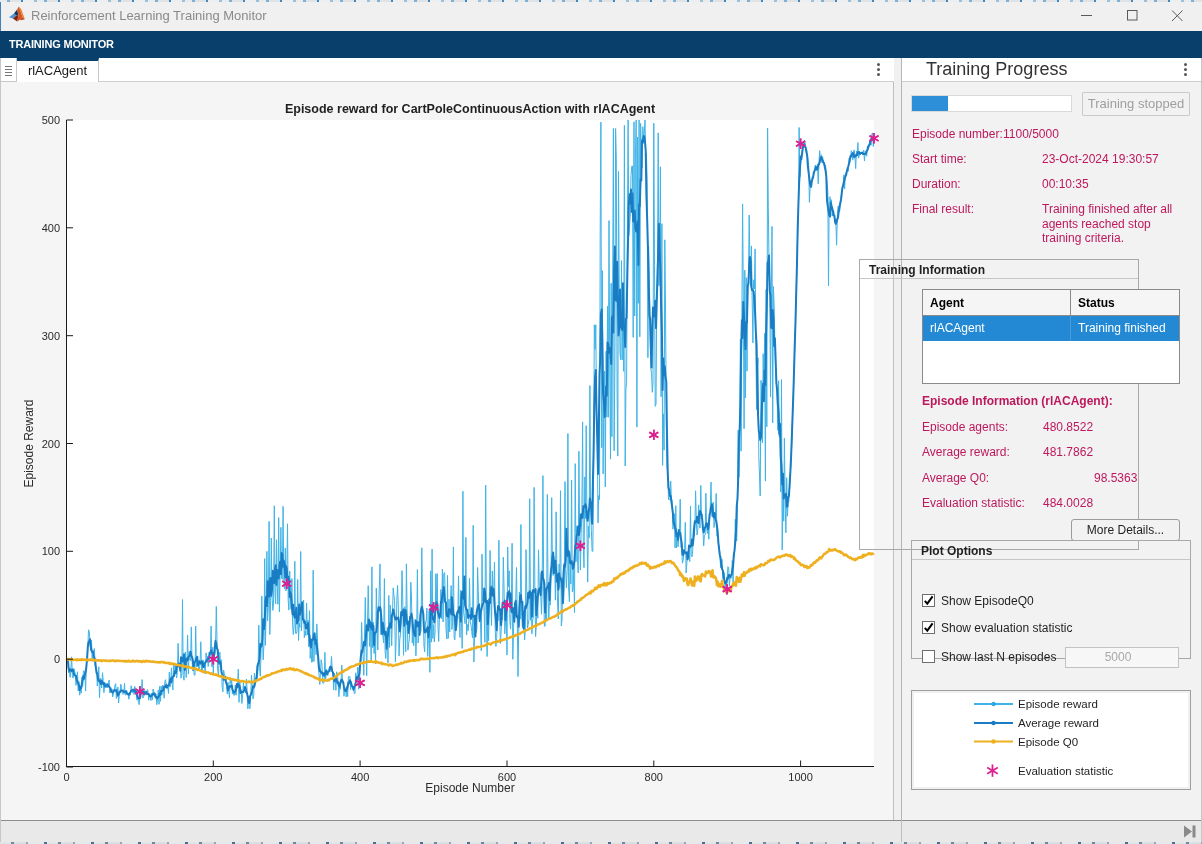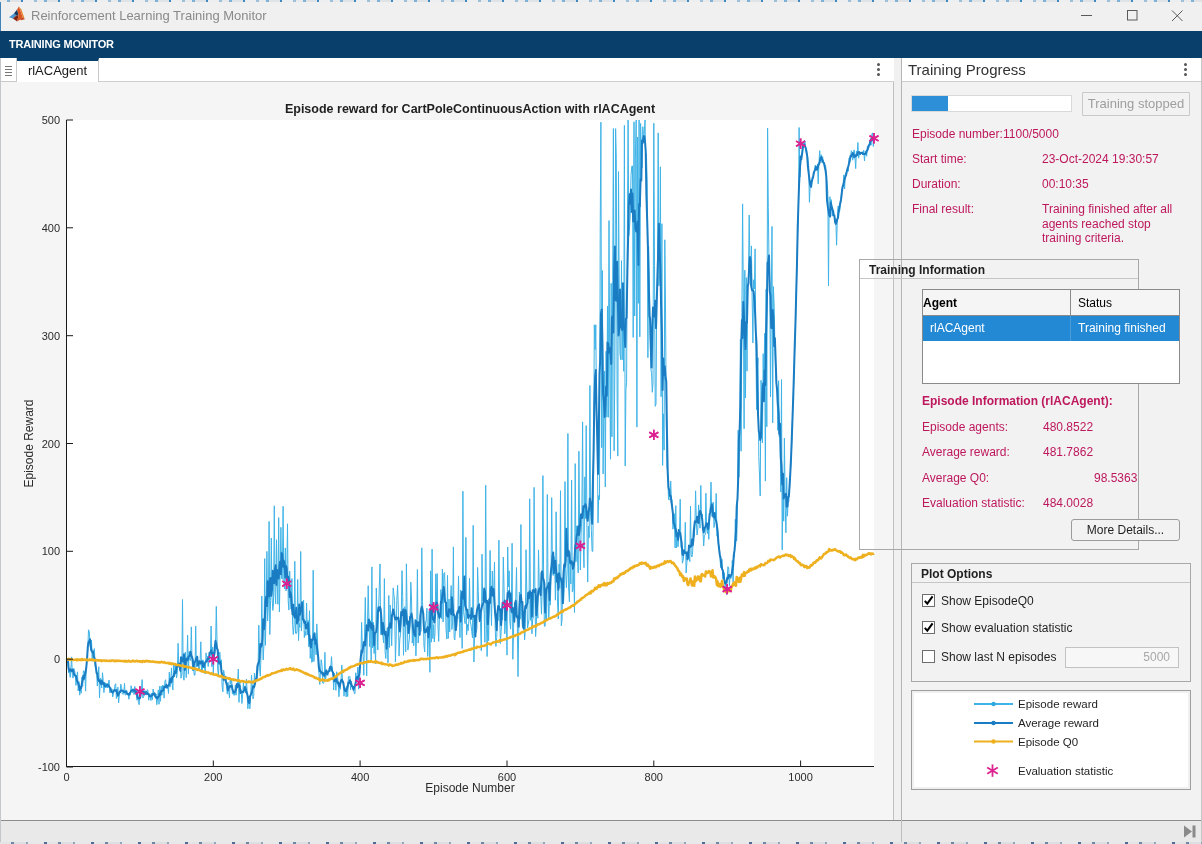--- a/index.html
+++ b/index.html
@@ -9,21 +9,21 @@
 #titlebar{left:0;top:2px;width:1202px;height:29px;background:#f0f0f0;border-left:1px solid #3f82b8}
 #titletext{left:31px;top:8px;font-size:13px;color:#8a8a8a}
 #toolstrip{left:0;top:31px;width:1202px;height:27px;background:#09406b;color:#fff;font-size:11px;font-weight:bold;letter-spacing:-0.2px;line-height:27px;padding-left:9px}
 #leftpanel{left:0;top:58px;width:894px;height:762px;background:#f5f5f5;border-right:1px solid #c0c0c0}
 #tabbar{left:0;top:58px;width:894px;height:24px;background:#fff;border-bottom:1px solid #cfcfcf}
 #hambox{left:0;top:58px;width:17px;height:24px;background:#fff;border-right:1px solid #c9c9c9;border-bottom:1px solid #c9c9c9;text-align:center}
 #tab{left:17px;top:58px;width:82px;height:24px;background:#fff;border-top:3px solid #09406b;border-right:1px solid #c9c9c9;font-size:13px;color:#1a1a1a;text-align:center;line-height:20px}
 .vdots{width:3px}
 .vdots i{display:block;width:3px;height:3px;border-radius:50%;background:#555;margin:0 0 2px 0}
 #rightpanel{left:901px;top:58px;width:301px;height:762px;background:#f2f2f2;border-left:1px solid #b5b5b5}
-#rphead{left:901px;top:58px;width:301px;height:24px;background:#fff;border-bottom:1px solid #cccccc;border-left:1px solid #b5b5b5;font-size:15px;color:#333;line-height:23px;padding-left:6px}
+#rphead{left:901px;top:58px;width:301px;height:24px;background:#fff;border-bottom:1px solid #cccccc;border-left:1px solid #b5b5b5;font-size:18px;color:#333;line-height:23px;padding-left:24px}
 #statusbar{left:0;top:820px;width:1202px;height:22px;background:#e9e9e9;border-top:1px solid #8c8c8c}
 #botsliver{left:0;top:842px;width:1202px;height:2px;background:repeating-linear-gradient(90deg,#e2e4e6 0 11px,#6d88a4 11px 14px,#dcdfe2 14px 26px,#8fa7bd 26px 28px,#e6e8ea 28px 44px,#4c6e93 44px 47px)}
 .row{position:absolute;font-size:12px;color:#be185d}
 .fieldset{position:absolute;border:1px solid #a8a8a8}
 .ftitle{position:absolute;left:0;top:0;width:100%;height:19px;border-bottom:1px solid #c6c6c6;font-weight:bold;font-size:12px;color:#1f1f1f;padding:3px 0 0 9px}
 .cb{position:absolute;width:13px;height:13px;background:#fff;border:1px solid #6e6e6e}
 .cbl{position:absolute;font-size:12px;color:#1f1f1f}
 </style>
 </head>
 <body>
@@ -1299,60 +1299,60 @@
 <div class="row" style="left:912px;top:177px">Duration:</div>
 <div class="row" style="left:1042px;top:177px">00:10:35</div>
 <div class="row" style="left:912px;top:202px">Final result:</div>
 <div class="row" style="left:1042px;top:202px;width:150px;line-height:14.5px">Training finished after all agents reached stop training criteria.</div>
 <div class="fieldset" style="left:859px;top:259px;width:280px;height:291px">
     <div class="ftitle">Training Information</div>
   </div>
 <table style="position:absolute;left:922px;top:289px;width:258px;height:95px;border-collapse:collapse;font-size:12px;background:#fff;table-layout:fixed">
 <tbody>
       <tr style="height:26px;background:#f5f5f5">
-        <td style="border:1px solid #8a8a8a;width:148px;font-weight:bold;">Agent</td>
-        <td style="border:1px solid #8a8a8a;font-weight:normal;padding-left:7px">Status</td>
+        <td style="border:1px solid #8a8a8a;width:148px;font-weight:bold;padding-left:7px">Agent</td>
+        <td style="border:1px solid #8a8a8a;font-weight:bold;padding-left:7px">Status</td>
       </tr>
 <tr style="height:25px;background:#2389d5;color:#fff">
         <td style="border-left:1px solid #8a8a8a;padding-left:7px">rlACAgent</td>
         <td style="border-right:1px solid #8a8a8a;padding-left:7px;border-left:1px solid #4a9cd8">Training finished</td>
       </tr>
 <tr>
         <td style="border:1px solid #8a8a8a;border-top:none" colspan="2"></td>
       </tr>
 </tbody>
   </table>
 <div class="row" style="left:922px;top:394px;font-weight:bold">Episode Information (rlACAgent):</div>
 <div class="row" style="left:922px;top:420px">Episode agents:</div>
 <div class="row" style="left:1043px;top:420px">480.8522</div>
 <div class="row" style="left:922px;top:445px">Average reward:</div>
 <div class="row" style="left:1043px;top:445px">481.7862</div>
 <div class="row" style="left:922px;top:471px">Average Q0:</div>
 <div class="row" style="left:1094px;top:471px">98.5363</div>
 <div class="row" style="left:922px;top:496px">Evaluation statistic:</div>
 <div class="row" style="left:1043px;top:496px">484.0028</div>
 <div class="abs" style="left:1071px;top:519px;width:109px;height:22px;border:1px solid #9b9b9b;border-radius:3px;font-size:12px;color:#1f1f1f;text-align:center;line-height:20px;background:#f2f2f2">More Details...</div>
-<div class="fieldset" style="left:911px;top:563px;width:280px;height:119px">
+<div class="fieldset" style="left:911px;top:540px;width:280px;height:119px">
     <div class="ftitle">Plot Options</div>
   </div>
 <div class="cb" style="left:922px;top:594px">
     <svg width="11" height="11" viewBox="0 0 11 11" style="display:block">
       <polyline points="1.8,5.8 4.3,8.6 9.6,1.4" stroke="#000" stroke-width="2" fill="none"></polyline>
     </svg>
   </div>
 <div class="cbl" style="left:941px;top:594px">Show EpisodeQ0</div>
 <div class="cb" style="left:922px;top:621px">
     <svg width="11" height="11" viewBox="0 0 11 11" style="display:block">
       <polyline points="1.8,5.8 4.3,8.6 9.6,1.4" stroke="#000" stroke-width="2" fill="none"></polyline>
     </svg>
   </div>
 <div class="cbl" style="left:941px;top:621px">Show evaluation statistic</div>
 <div class="cb" style="left:922px;top:650px"></div>
 <div class="cbl" style="left:941px;top:650px">Show last N episodes</div>
-<div class="abs" style="left:1065px;top:647px;width:114px;height:21px;background:#f7f7f7;border:1px solid #c2c2c2;font-size:12px;color:#a8a8a8;text-align:right;line-height:19px;padding-right:8px">5000</div>
+<div class="abs" style="left:1065px;top:647px;width:114px;height:21px;background:#f7f7f7;border:1px solid #c2c2c2;font-size:12px;color:#a8a8a8;text-align:center;line-height:19px;padding-right:8px">5000</div>
 <div class="fieldset" style="left:911px;top:690px;width:280px;height:100px;border-color:#9e9e9e;background:#f0f0f0"></div>
 <div class="abs" style="left:914px;top:693px;width:274px;height:94px;background:#fff"></div>
 <svg class="abs" style="left:914px;top:693px" width="274" height="94" viewBox="0 0 274 94">
 <g stroke-width="2" fill="none">
 <line x1="60" y1="11" x2="99" y2="11" stroke="#3fb3e7"></line>
 <line x1="60" y1="30" x2="99" y2="30" stroke="#1a7dc4"></line>
 <line x1="60" y1="48.5" x2="99" y2="48.5" stroke="#eeb01f"></line>
 </g>
 <circle cx="79.5" cy="11" r="2.2" fill="#30a9e0"></circle>
 <circle cx="79.5" cy="30" r="2.2" fill="#1a7dc4"></circle>

